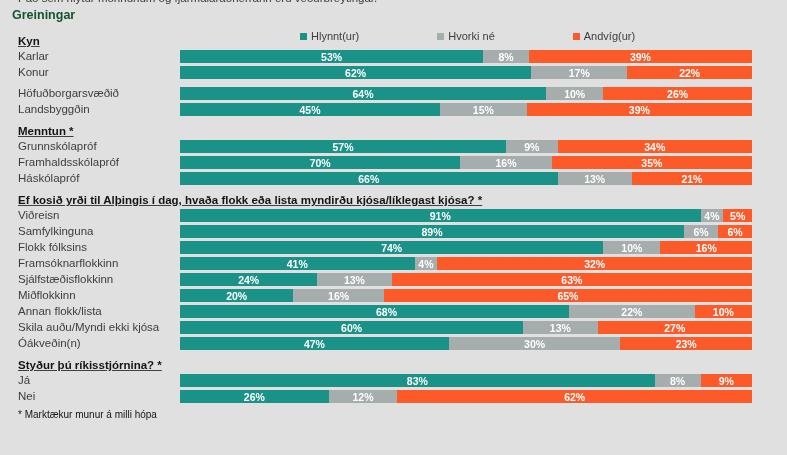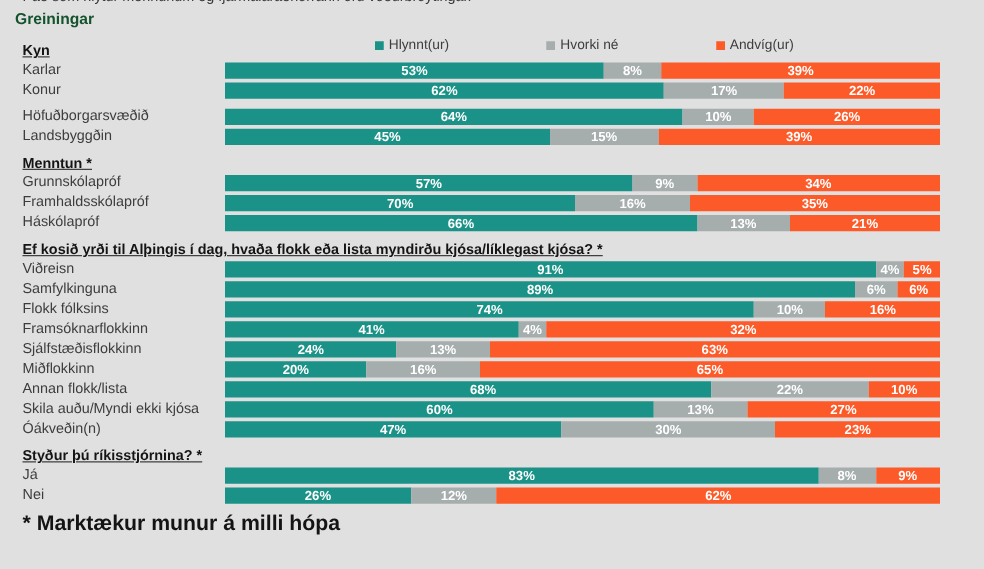--- a/index.html
+++ b/index.html
@@ -104,22 +104,22 @@
     box-sizing: border-box;
   }
   .seg.pro { background: #1a9287; }
   .seg.neu { background: #a6adad; color: #ffffff; }
   .seg.con { background: #fc5b29; }
   .spacer { height: 5px; }
   #footnote {
     position: absolute;
     top: 409px;
     left: 18px;
-    font-size: 17px;
-    font-weight: bold;
+    font-size: 10px;
+    font-weight: normal;
     color: #141414;
     white-space: nowrap;
   }
 </style>
 </head>
 <body>
 
 <div id="clipped-top">Það sem hlýtur mönnunum og fjármálaráðherrann eru veðurbreytingar.</div>
 
 <div id="page-title">Greiningar</div>

